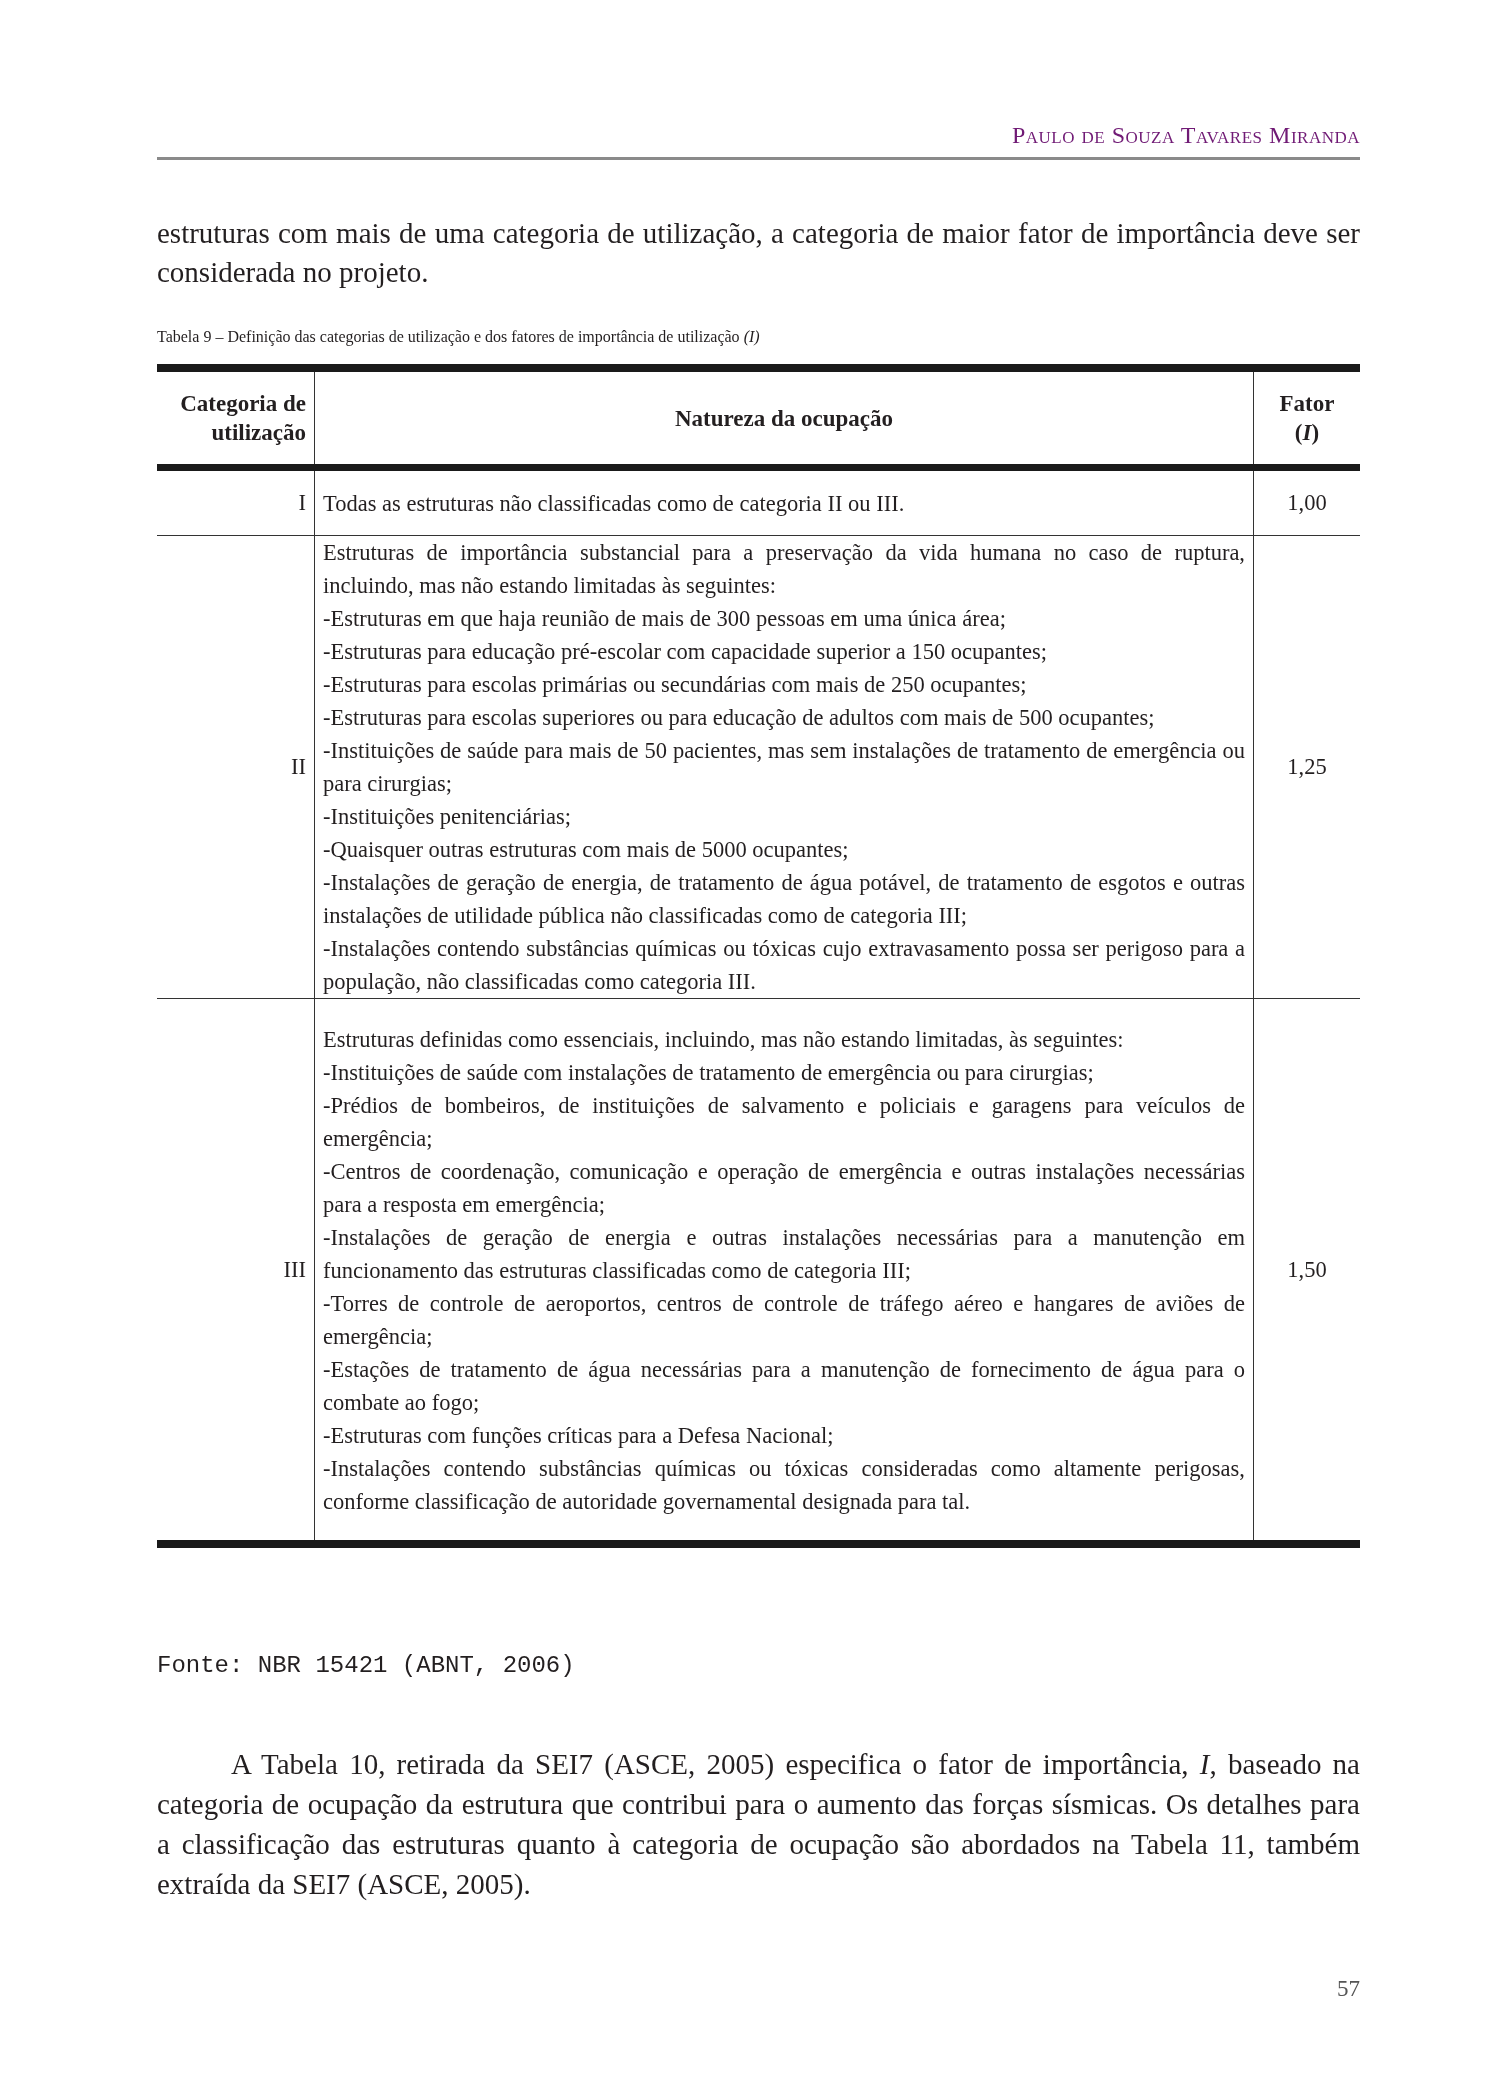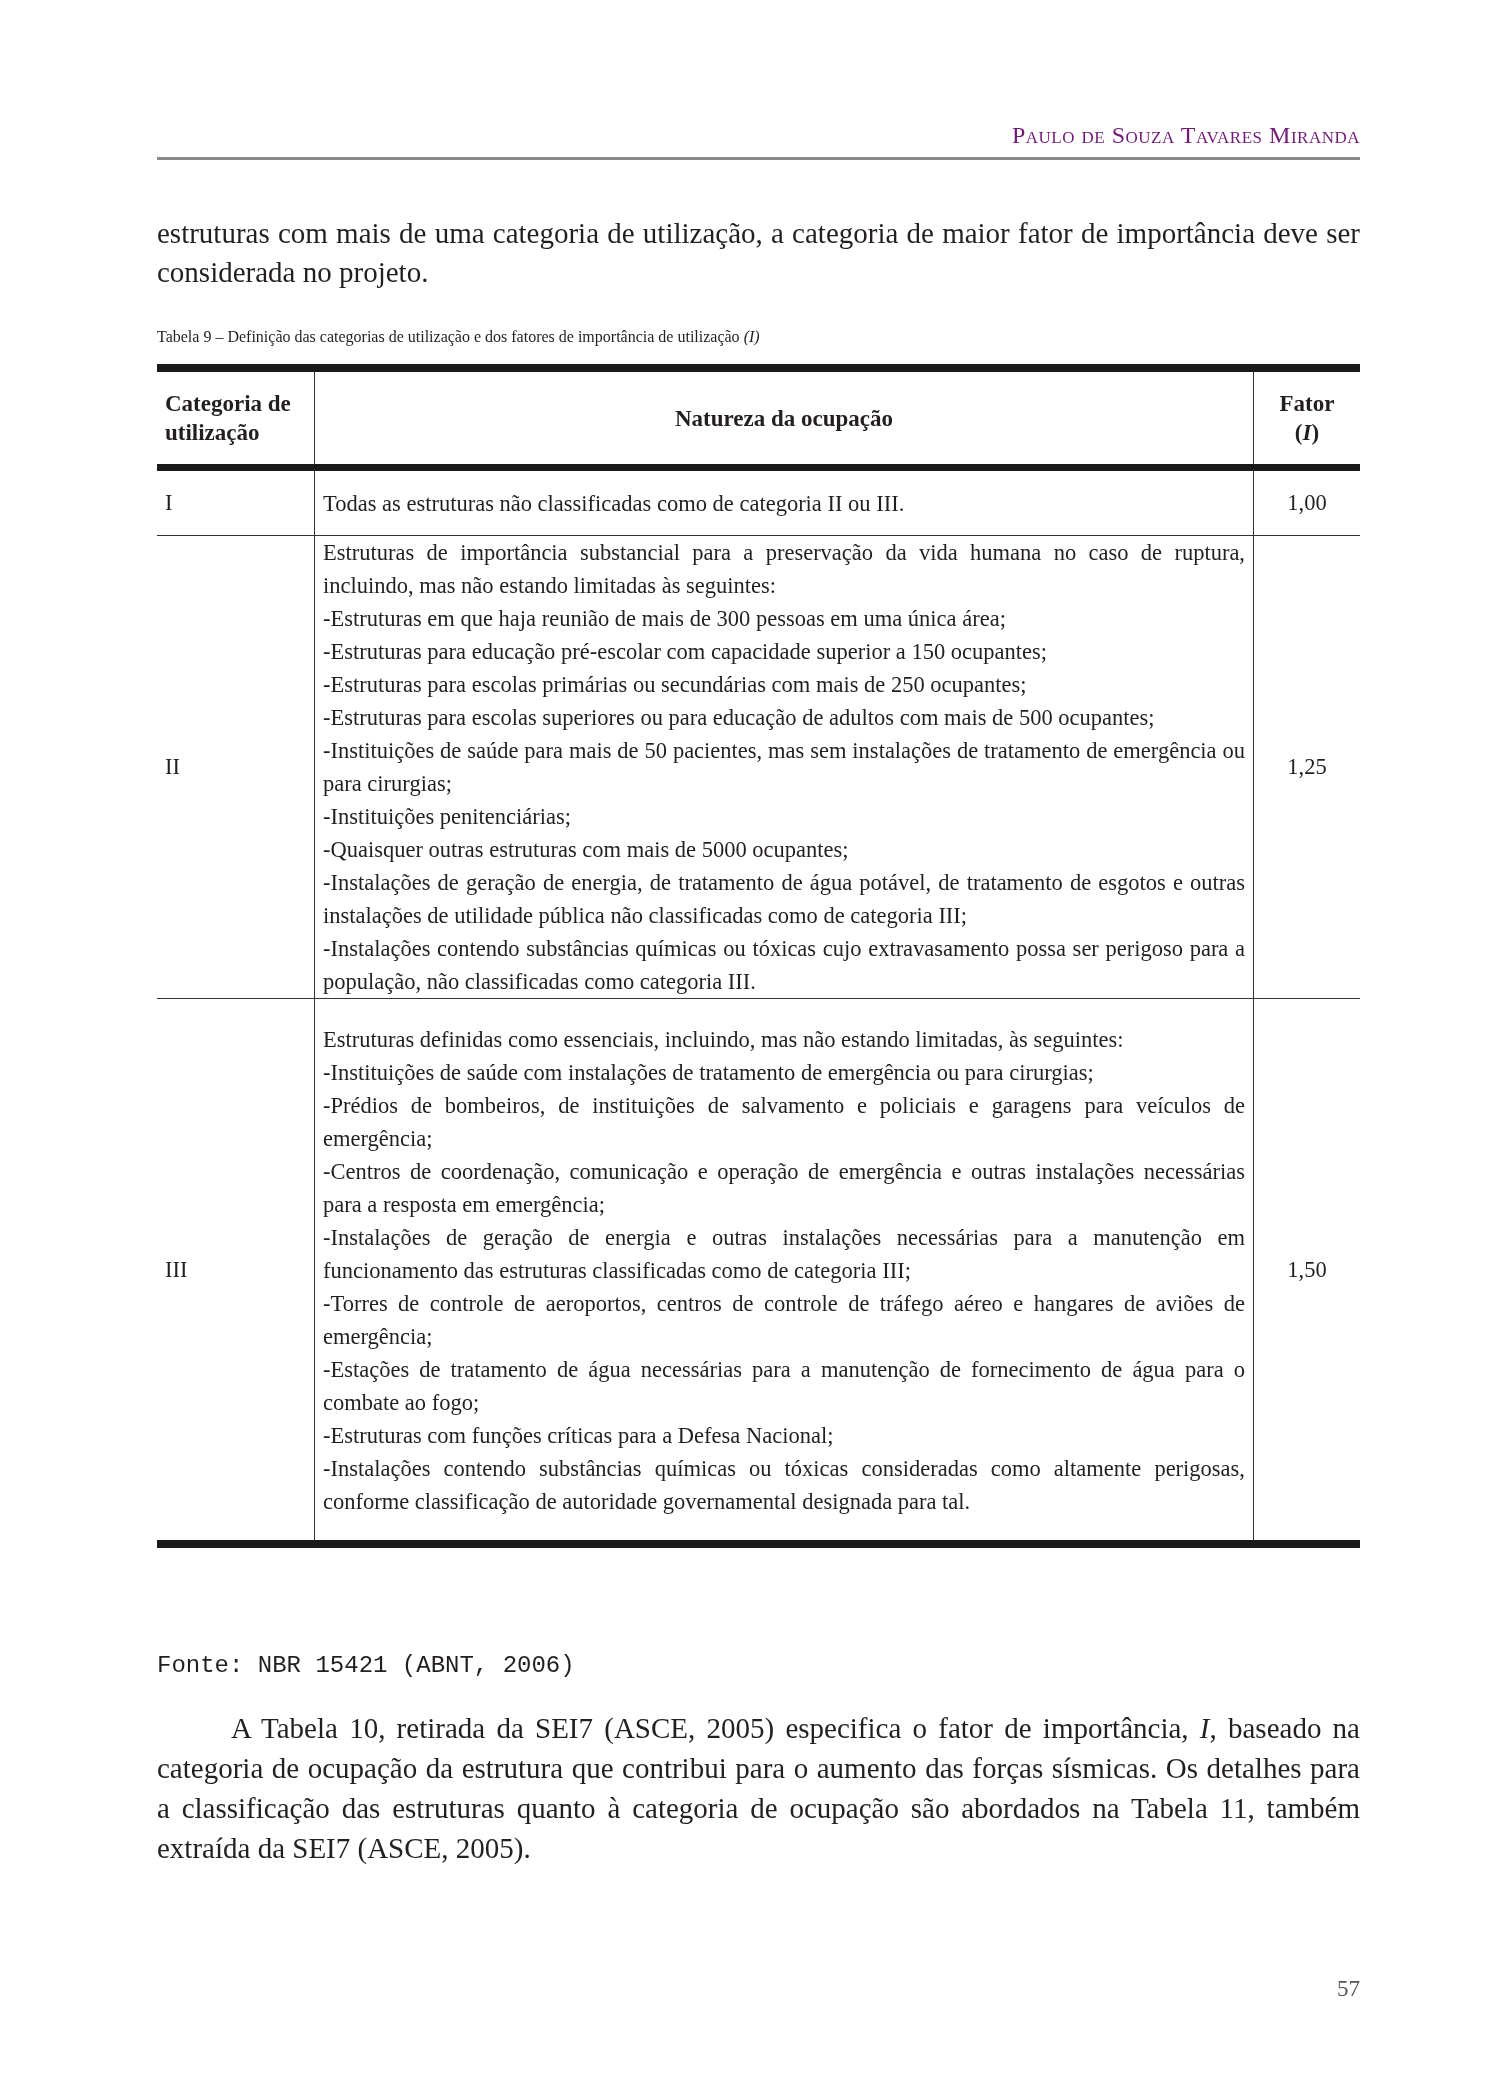--- a/index.html
+++ b/index.html
@@ -7,31 +7,31 @@
   .running-head { position: absolute; left: 157px; right: 140px; top: 122px; text-align: right; font-size: 24px; font-variant: small-caps; letter-spacing: 0.5px; color: #701a75; }
   .head-rule { position: absolute; left: 157px; width: 1203px; top: 157px; height: 3px; background: #8a8a8a; }
   .para { position: absolute; left: 157px; width: 1203px; font-size: 29px; line-height: 39px; text-align: justify; }
   .para.p1 { top: 214px; }
   .caption { position: absolute; left: 157px; top: 328px; font-size: 16px; }
   .caption i { font-style: italic; }
   table.t9 { position: absolute; left: 157px; top: 364px; width: 1203px; border-collapse: collapse; font-size: 22.5px; }
   table.t9 th, table.t9 td { padding: 0 8px; vertical-align: middle; }
   table.t9 thead tr { border-top: 8px solid #1a1a1a; border-bottom: 7px solid #1a1a1a; }
   table.t9 th { font-weight: bold; height: 92px; font-size: 23px; line-height: 29px; }
-  .c1 { width: 141px; text-align: left; border-right: 1.5px solid #333; }
+  .c1 { width: 141px; text-align: right; border-right: 1.5px solid #333; }
   .c2 { border-right: 1.5px solid #333; }
   .c3 { width: 90px; text-align: center; }
   tbody tr { border-bottom: 1.5px solid #333; }
   tbody tr.last { border-bottom: 8px solid #1a1a1a; }
   td.desc { text-align: justify; line-height: 33px; padding-top: 4px; padding-bottom: 4px; }
   tr.r1 td { height: 64px; }
   tr.r3 td.desc { padding-top: 24px; padding-bottom: 22px; }
   td.desc div { margin: 0; }
   .fonte { position: absolute; left: 157px; top: 1652px; font-size: 24px; font-family: Liberation Mono, monospace; }
-  .para.p2 { top: 1708px; text-indent: 74px; line-height: 40px; }
+  .para.p2 { top: 1744px; text-indent: 74px; line-height: 40px; }
   .page-num { position: absolute; right: 140px; top: 1976px; font-size: 23px; color: #555; }
 </style>
 </head>
 <body>
 
 <div class="running-head">Paulo de Souza Tavares Miranda</div>
 <div class="head-rule"></div>
 
 <p class="para p1" style="margin:0">estruturas com mais de uma categoria de utilização, a categoria de maior fator de importância deve ser considerada no projeto.</p>
 

